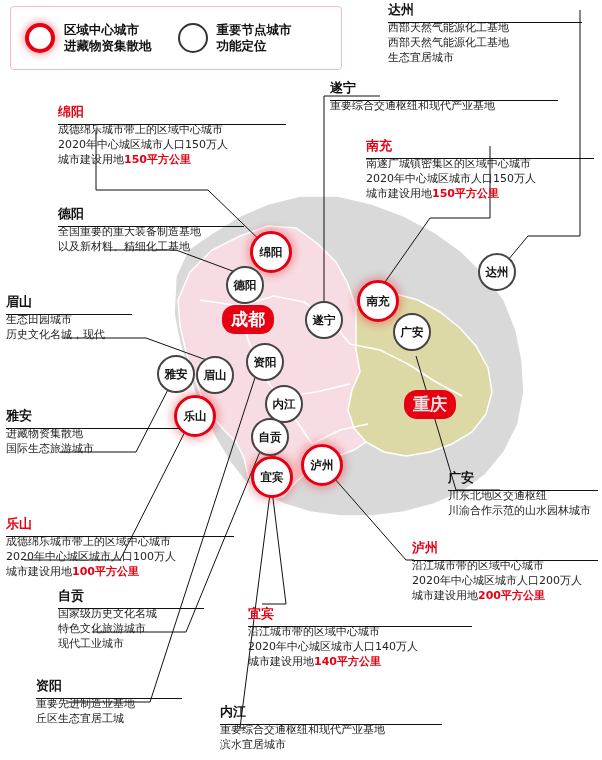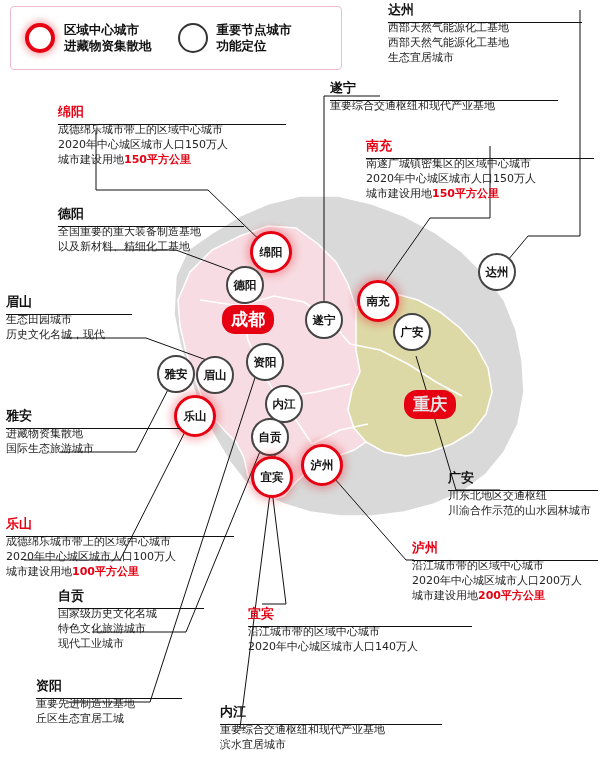--- a/index.html
+++ b/index.html
@@ -252,20 +252,21 @@
     <span class="hd">内江</span>
     <span class="ln">重要综合交通枢纽和现代产业基地</span>
     <span class="ln">滨水宜居城市</span>
   </div>
   <div class="hdrule" style="left:220px;top:724px;width:222px;"></div>
 
   <div class="ann red" style="left:248px;top:606px;width:230px;">
     <span class="hd">宜宾</span>
     <span class="ln">沿江城市带的区域中心城市</span>
     <span class="ln">2020年中心城区城市人口140万人</span>
+    <span class="ln">城市建设用地<span class="em">140平方公里</span></span>
   </div>
   <div class="hdrule" style="left:248px;top:626px;width:224px;"></div>
 
   <div class="ann red" style="left:412px;top:540px;width:190px;">
     <span class="hd">泸州</span>
     <span class="ln">沿江城市带的区域中心城市</span>
     <span class="ln">2020年中心城区城市人口200万人</span>
     <span class="ln">城市建设用地<span class="em">200平方公里</span></span>
   </div>
   <div class="hdrule" style="left:412px;top:560px;width:186px;"></div>

